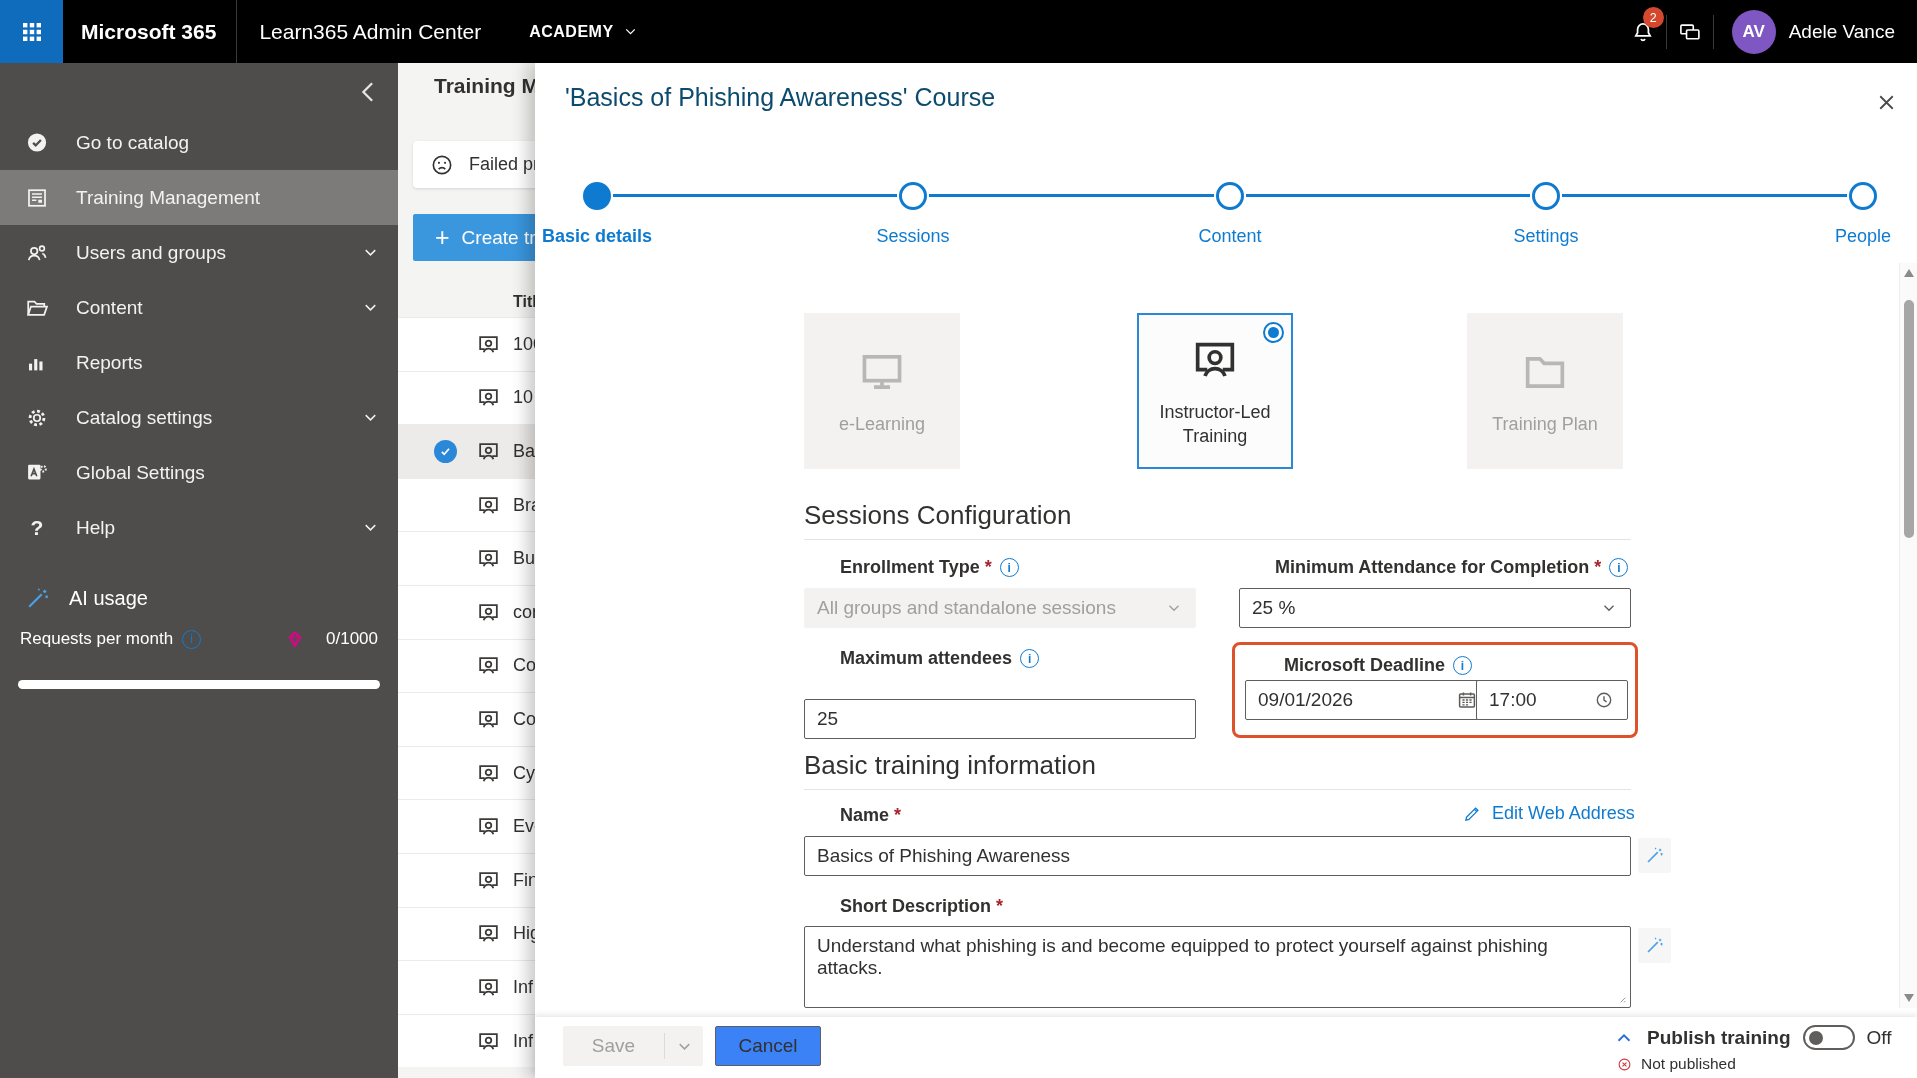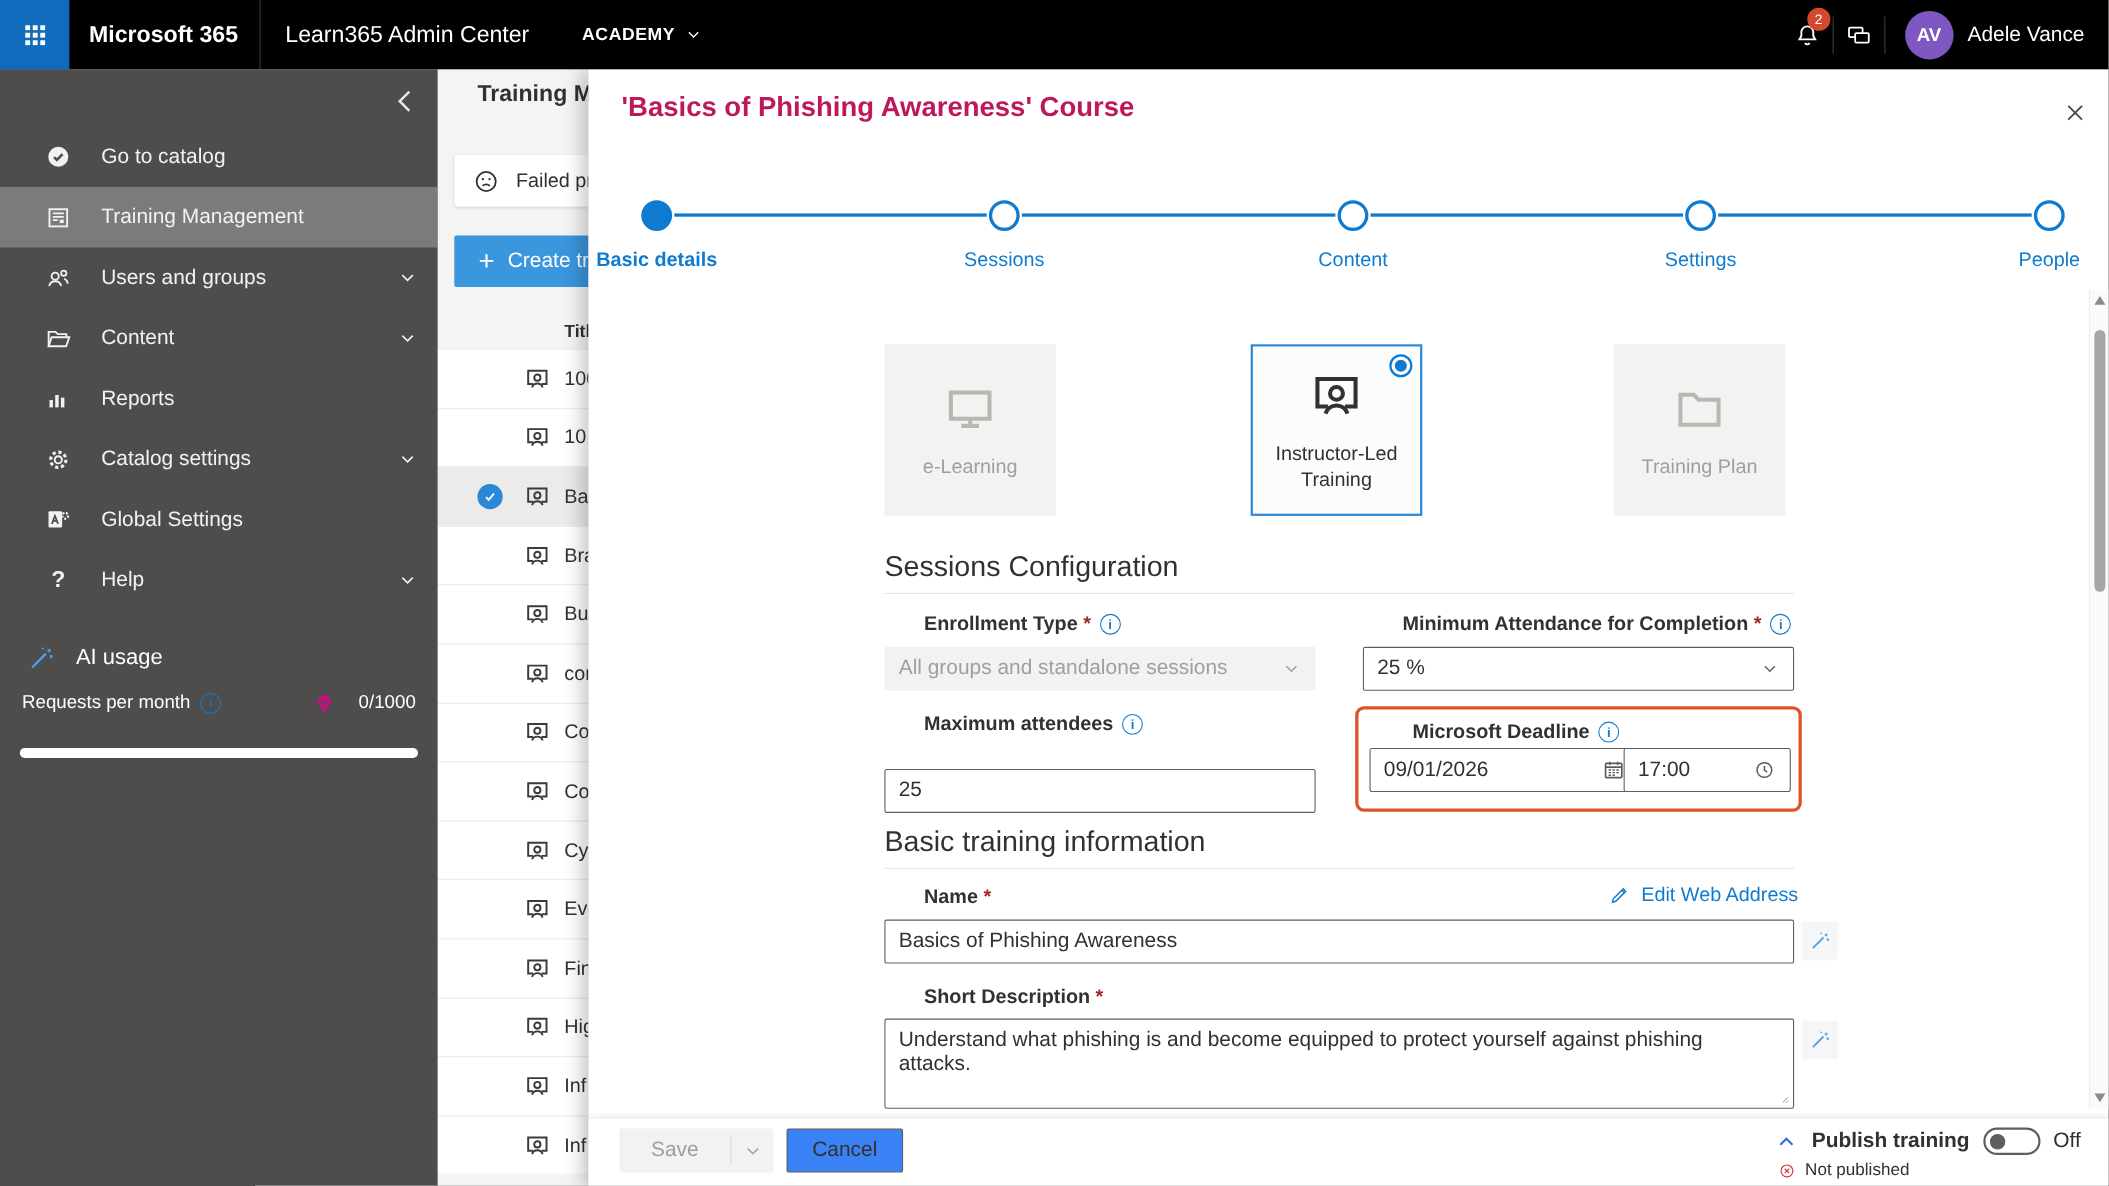--- a/index.html
+++ b/index.html
@@ -21,21 +21,21 @@
             font-size:12.5px;display:flex;align-items:center;justify-content:center;padding:0 4px;}
   .tb-user{display:flex;align-items:center;gap:13px;padding:0 22px 0 18px;cursor:pointer;}
   .avatar{width:44px;height:44px;border-radius:50%;background:#7e57c2;color:#fff;font-size:17px;font-weight:700;
           display:flex;align-items:center;justify-content:center;}
   .tb-name{color:#fff;font-size:19px;}
 
   
   .side{position:absolute;left:0;top:63px;width:398px;height:1015px;background:#4e4d4c;z-index:10;}
   .side-collapse{position:absolute;top:14px;right:14px;color:#e8e6e3;cursor:pointer;}
   .snav{position:absolute;top:52px;left:0;width:100%;}
-  .sitem{height:55px;display:flex;align-items:center;gap:26px;padding:0 18px 0 40px;color:#f3f2f1;font-size:19px;cursor:pointer;}
+  .sitem{height:55px;display:flex;align-items:center;gap:26px;padding:0 18px 0 24px;color:#f3f2f1;font-size:19px;cursor:pointer;}
   .sitem .sic{width:26px;height:26px;flex:none;color:#f3f2f1;display:flex;align-items:center;justify-content:center;}
   .sitem.sel{background:#7d7b7a;}
   .sitem .grow{flex:1;}
   .qmark{font-size:21px;font-weight:700;color:#f3f2f1;}
   .ai-row{position:absolute;top:512px;left:0;width:100%;height:46px;display:flex;align-items:center;gap:18px;padding:0 24px;
           color:#fff;font-size:20px;font-weight:400;cursor:pointer;}
   .req-row{position:absolute;top:565px;left:0;width:100%;display:flex;align-items:center;padding:0 20px;color:#fff;font-size:17px;}
   .req-row .info{margin-left:9px;}
   .req-val{margin-left:auto;display:flex;align-items:center;gap:20px;font-size:17px;}
   .progress{position:absolute;top:617px;left:18px;width:362px;height:9px;border-radius:5px;background:#fff;}
@@ -58,21 +58,21 @@
   .lrow{height:53.6px;background:#fff;border-top:1px solid #edebe9;display:flex;align-items:center;cursor:pointer;}
   .lrow.sel{background:#ecebe9;}
   .rowcheck{width:23px;height:23px;border-radius:50%;background:#2b88d8;display:flex;align-items:center;justify-content:center;
             position:absolute;margin-left:36px;}
   .rowicon{margin-left:78px;width:25px;height:25px;color:#3b3a39;flex:none;}
   .rowlabel{margin-left:12px;font-size:18px;color:#323130;white-space:nowrap;}
 
   
   .dlg{position:absolute;left:535px;top:63px;width:1382px;height:1015px;background:#fff;z-index:20;
        box-shadow:-7px 0 16px rgba(0,0,0,.22);}
-  .dlg-title{position:absolute;left:30px;top:20px;font-size:25px;font-weight:700;color:#be185d;}
+  .dlg-title{position:absolute;left:30px;top:20px;font-size:25px;font-weight:400;color:#0c4a6e;}
   .dlg-close{position:absolute;right:14px;top:22px;width:34px;height:34px;color:#4a4a48;display:flex;align-items:center;justify-content:center;cursor:pointer;}
 
   
   .stepline{position:absolute;top:131px;height:3px;background:#0f7bd0;}
   .stepnode{position:absolute;top:119px;width:28px;height:28px;border-radius:50%;border:3px solid #0f7bd0;background:#fff;cursor:pointer;}
   .stepnode.active{background:#0f7bd0;}
   .steplabel{position:absolute;top:163px;transform:translateX(-50%);color:#0f7bd0;font-size:18px;white-space:nowrap;cursor:pointer;}
   .steplabel.active{font-weight:700;}
 
   

